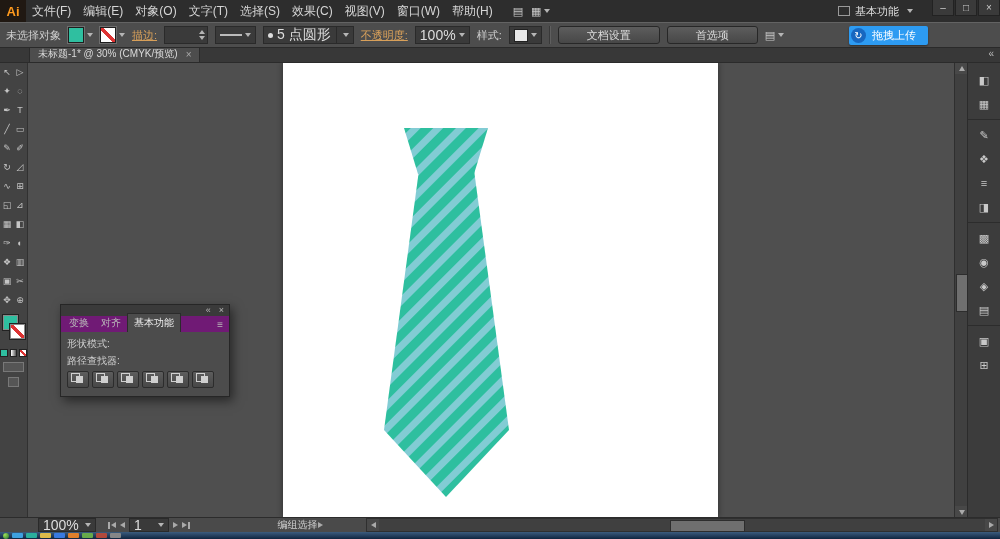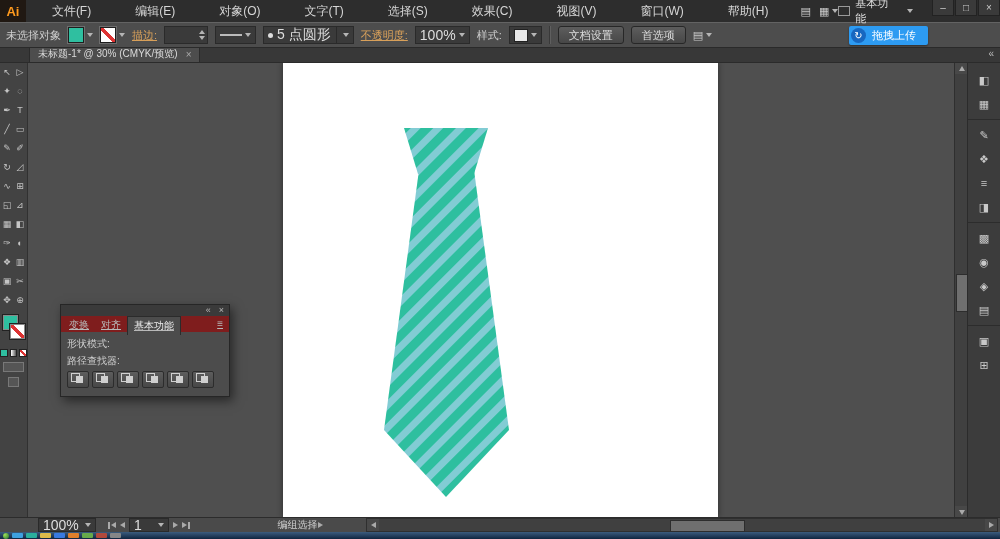--- a/index.html
+++ b/index.html
@@ -5,21 +5,21 @@
   html,body{margin:0;padding:0;}
   body{width:1000px;height:539px;position:relative;overflow:hidden;
        font-family:"Liberation Sans","DejaVu Sans",sans-serif;background:#4f4f4f;
        -webkit-user-select:none;user-select:none;}
 
   
   .menubar{position:absolute;top:0;left:0;right:0;height:22px;background:#2d2d2d;
            display:flex;align-items:center;color:#d6d6d6;font-size:12px;z-index:30;}
   .ai-logo{width:26px;height:22px;background:#201812;color:#ff9a1e;font-weight:bold;
            display:flex;align-items:center;justify-content:center;font-size:13px;}
-  .menu-item{padding:0 18px;line-height:22px;white-space:nowrap;cursor:default;margin-left:8px;}
+  .menu-item{padding:0 6px;line-height:22px;white-space:nowrap;cursor:default;}
   .mb-icons{display:flex;align-items:center;margin-left:14px;gap:8px;}
   .mb-icon{display:flex;align-items:center;color:#c9c9c9;font-size:11px;}
   .workspace{margin-left:auto;display:flex;align-items:center;gap:5px;margin-right:18px;
              font-size:11px;color:#ddd;}
   .ws-icon{width:10px;height:8px;border:1px solid #999;display:inline-block;}
   .winbtns{display:flex;align-items:flex-start;height:22px;}
   .winbtn{width:20px;height:15px;display:flex;align-items:center;justify-content:center;
           color:#ccc;font-size:10px;background:#3a3a3a;border:1px solid #222;border-top:none;margin-left:1px;}
 
   
@@ -40,21 +40,21 @@
   .spin .u{width:0;height:0;border-left:3px solid transparent;border-right:3px solid transparent;border-bottom:4px solid #b5b5b5;}
   .spin .d{width:0;height:0;border-left:3px solid transparent;border-right:3px solid transparent;border-top:4px solid #b5b5b5;}
   .dd{display:flex;align-items:center;background:#3a3a3a;border:1px solid #2a2a2a;height:16px;padding:0 4px;}
   .profile-line{display:inline-block;width:22px;height:2px;background:#bbb;}
   .brush-dot{display:inline-block;width:5px;height:5px;border-radius:50%;background:#ddd;margin-right:4px;}
   .dd-text{color:#ddd;font-size:14px;white-space:nowrap;}
   .dd-arrow-box{border-left:1px solid #2a2a2a;margin-left:5px;padding-left:3px;height:16px;display:flex;align-items:center;}
   .style-chip{display:inline-block;width:12px;height:11px;background:#e8e8e8;border:1px solid #222;}
   .vsep{width:1px;height:18px;background:#393939;border-right:1px solid #5f5f5f;}
   .btn{height:18px;border:1px solid #272727;border-radius:3px;color:#dcdcdc;font-size:11px;
-       background:linear-gradient(#5d5d5d,#474747);padding:0 10px;line-height:16px;
+       background:linear-gradient(#5d5d5d,#474747);padding:0 28px;line-height:16px;
        font-family:inherit;white-space:nowrap;}
   .cb-icon{color:#c9c9c9;font-size:11px;display:flex;align-items:center;}
   .upload{margin-left:auto;margin-right:72px;height:19px;border-radius:2px;color:#fff;
           display:flex;align-items:center;gap:6px;padding:0 12px 0 2px;font-size:11px;
           box-shadow:0 1px 2px rgba(0,0,0,.4);}
   .upload-badge{width:15px;height:15px;border-radius:50%;background:#1767c0;display:flex;
                 align-items:center;justify-content:center;font-size:10px;color:#fff;}
 
   
   .tabbar{position:absolute;top:46px;left:0;right:0;height:16px;background:#383838;
@@ -85,21 +85,21 @@
   .canvas{position:absolute;left:27px;top:62px;right:45px;bottom:21px;background:#4f4f4f;overflow:hidden;}
   .artboard{position:absolute;left:256px;top:0;width:435px;height:456px;background:#ffffff;
             box-shadow:0 0 6px rgba(0,0,0,.45);}
   .artboard svg{position:absolute;left:0;top:0;}
 
   
   .panel{position:absolute;left:60px;top:304px;width:168px;background:#4c4c4c;z-index:40;
          border:1px solid #262626;box-shadow:3px 4px 10px rgba(0,0,0,.5);font-size:10px;}
   .panel-head{height:11px;background:#3a3a3a;display:flex;justify-content:flex-end;align-items:center;
               gap:8px;padding:0 5px;color:#b8b8b8;font-size:9px;line-height:11px;}
-  .panel-tabs{height:16px;background:#7f1d1d;display:flex;align-items:flex-start;padding:0 2px;color:#b8b8b8;text-decoration:underline;}
+  .panel-tabs{height:16px;background:#701a75;display:flex;align-items:flex-end;padding:0 2px;color:#b8b8b8;}
   .ptab{padding:2px 6px;white-space:nowrap;cursor:pointer;}
   .ptab.active{background:#4c4c4c;color:#ececec;border:1px solid #2b2b2b;border-bottom:none;}
   .ptab-menu{margin-left:auto;padding:2px 4px;color:#b8b8b8;cursor:pointer;}
   .panel-body{padding:3px 6px 6px 6px;}
   .plabel{color:#cfcfcf;margin:2px 0 3px 0;white-space:nowrap;}
   .prow{display:flex;align-items:center;margin-bottom:2px;}
   .pfbtn{width:20px;height:15px;background:linear-gradient(#5d5d5d,#474747);border:1px solid #2c2c2c;
          border-radius:2px;margin-right:3px;display:inline-block;cursor:pointer;}
   .pficon{position:relative;width:14px;height:11px;display:block;margin:1px auto;}
   .pficon::before{content:"";position:absolute;left:0;top:0;width:7px;height:7px;border:1px solid #cfcfcf;}

